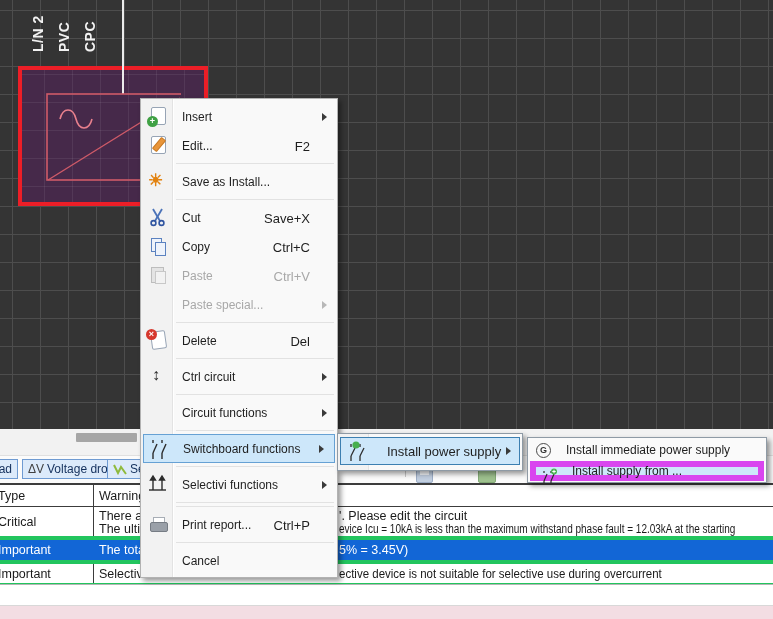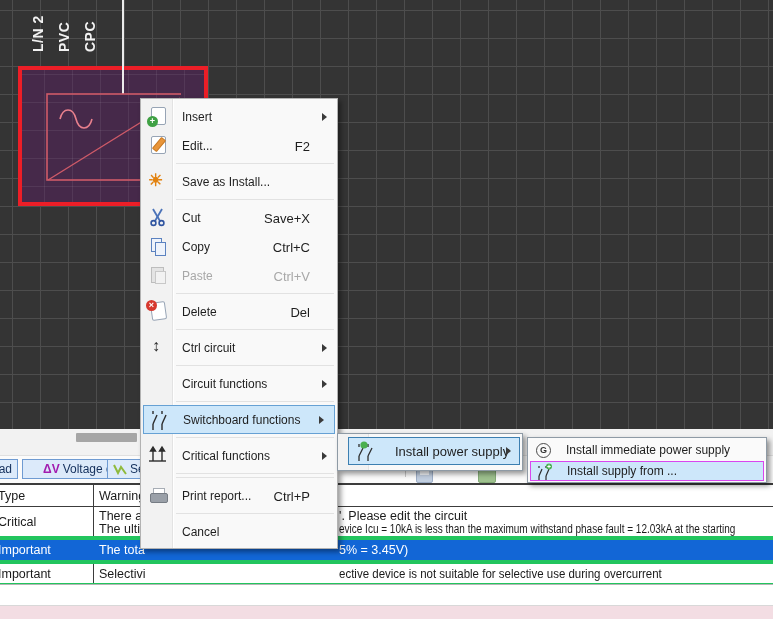--- a/index.html
+++ b/index.html
@@ -18,21 +18,21 @@
   #symbol-svg{position:absolute;left:46px;top:93px;z-index:2;}
   .cable-label{position:absolute;top:52px;color:#f2f2f2;font-size:14px;font-weight:bold;letter-spacing:.5px;
     transform:rotate(-90deg);transform-origin:left top;white-space:nowrap;z-index:1;}
 
   
   #hscroll{position:absolute;left:0;top:429px;width:773px;height:26px;background:#f2f2f2;z-index:1;}
   #hscroll .thumb{position:absolute;left:76px;top:4px;width:61px;height:9px;background:#a6a6a6;border-radius:1px;}
   #tabbar{position:absolute;left:0;top:455px;width:773px;height:28px;background:#fbfbfb;border-top:1px solid #e0e0e0;z-index:1;}
   .tab{position:absolute;top:3px;height:20px;background:#dceafa;border:1px solid #6f9bd2;color:#14305c;
     font-size:12px;display:flex;align-items:center;gap:3px;padding:0 5px;box-sizing:border-box;white-space:nowrap;}
-  .tab .dv{font-weight:bold;color:#a21caf;font-size:12px;margin-left:15px;}
+  .tab .dv{font-weight:normal;color:#404040;font-size:12px;}
   #ghost-sep{position:absolute;left:405px;top:461px;width:1px;height:16px;background:#c8c8c8;z-index:1;}
   .ghost-ic{position:absolute;top:466px;opacity:.75;z-index:2;}
   #ghost-save{left:416px;width:15px;height:15px;background:#aebfd6;border:1px solid #7d93b5;border-radius:2px;}
   #ghost-save::after{content:'';position:absolute;left:3px;top:2px;width:9px;height:6px;background:#f3f6fa;}
   #ghost-green{left:478px;width:16px;height:13px;background:#7fae6a;border:1px solid #5c8f4a;border-radius:2px;top:468px;}
 
   
   #wtable{position:absolute;left:0;top:483px;width:773px;z-index:1;font-size:12.5px;color:#1a1a1a;}
   .thead{position:relative;height:21px;background:#fff;border-top:2px solid #3c3c3c;border-bottom:1px solid #3c3c3c;}
   .trow{position:relative;background:#fff;border-bottom:4px solid #22c55e;}
@@ -82,30 +82,30 @@
   .printer-b{position:absolute;left:3px;top:8px;width:16px;height:8px;background:#9aa0a8;border:1px solid #767c84;border-radius:2px;}
   .printer-p{position:absolute;left:6px;top:3px;width:10px;height:6px;background:#fff;border:1px solid #a7adb5;}
   .gcirc{position:absolute;left:2px;top:2px;width:13px;height:13px;border:1.5px solid #4a4a4a;border-radius:50%;
     font-size:9px;font-weight:bold;color:#333;text-align:center;line-height:13px;}
 
   
   #submenu1{position:absolute;left:337px;top:433px;width:186px;height:38px;box-sizing:border-box;border:1px solid #8e9aa5;
     background:linear-gradient(90deg,#f2f2f2 0,#f2f2f2 30px,#e3e3e3 30px,#e3e3e3 31px,#f9f9f9 31px);
     box-shadow:3px 3px 5px rgba(0,0,0,.4);z-index:11;}
   #submenu1 .smi{position:absolute;left:2px;top:3px;right:2px;height:28px;background:#cde7fa;border:1px solid #3c7fb1;
-    box-sizing:border-box;margin-left:8px;}
+    box-sizing:border-box;}
   #submenu1 .lbl{position:absolute;left:46px;top:50%;transform:translateY(-50%);font-size:13px;color:#1e1e1e;white-space:nowrap;}
   #submenu1 .arr{position:absolute;right:8px;top:50%;transform:translateY(-50%);width:0;height:0;
     border-left:5px solid #3a3a3a;border-top:4px solid transparent;border-bottom:4px solid transparent;}
   #submenu1 .mic{left:5px;top:3px;}
   #submenu2{position:absolute;left:527px;top:437px;width:240px;height:46px;box-sizing:border-box;border:1px solid #8e9aa5;
     background:#fafafa;box-shadow:3px 3px 5px rgba(0,0,0,.4);z-index:12;}
   .smi2{position:absolute;left:2px;right:2px;height:20px;}
   .smi2 .lbl{position:absolute;left:36px;top:50%;transform:translateY(-50%);font-size:12px;color:#1e1e1e;white-space:nowrap;}
-  .smi2.hl{background:#cde7fa;border:1px solid #d946ef;box-sizing:border-box;}
+  .smi2.hl{background:#cde7fa;border:6px solid #d946ef;box-sizing:border-box;}
   .smi2 .mic{left:4px;top:1px;width:18px;height:18px;}
 </style>
 </head>
 <body>
 
 <div id="stage">
 
   <div id="canvas">
     <div id="selection-rect"></div>
     <div id="wire"></div>
@@ -224,20 +224,24 @@
 
     <div class="mi disabled">
       <span class="mic">
         <span class="paste-r1"></span>
           <span class="paste-r2"></span>
       </span>
       <span class="lbl">Paste</span>
       <span class="sc">Ctrl+V</span>
     </div>
 
+    <div class="mi disabled">
+      <span class="lbl">Paste special...</span>
+      <span class="arr"></span>
+    </div>
     <div class="msep"></div>
 
     <div class="mi">
       <span class="mic">
         <span class="pg tilt"></span>
           <span class="badge red">×</span>
       </span>
       <span class="lbl">Delete</span>
       <span class="sc">Del</span>
     </div>
@@ -281,21 +285,21 @@
         <svg width="21" height="21" viewBox="0 0 21 21">
           <g stroke="#2b2b2b" stroke-width="1.4" fill="#2b2b2b">
             <line x1="2" y1="16" x2="19" y2="16"></line>
             <line x1="6" y1="16" x2="6" y2="6"></line>
               <polygon points="3.5,6 8.5,6 6,2"></polygon>
             <line x1="15" y1="16" x2="15" y2="6"></line>
               <polygon points="12.5,6 17.5,6 15,2"></polygon>
           </g>
         </svg>
       </span>
-      <span class="lbl">Critical functions</span>
+      <span class="lbl">Selectivi functions</span>
       <span class="arr"></span>
     </div>
     <div class="msep"></div>
 
     <div class="msep"></div>
 
     <div class="mi">
       <span class="mic">
         <span class="printer-p"></span>
           <span class="printer-b"></span>

